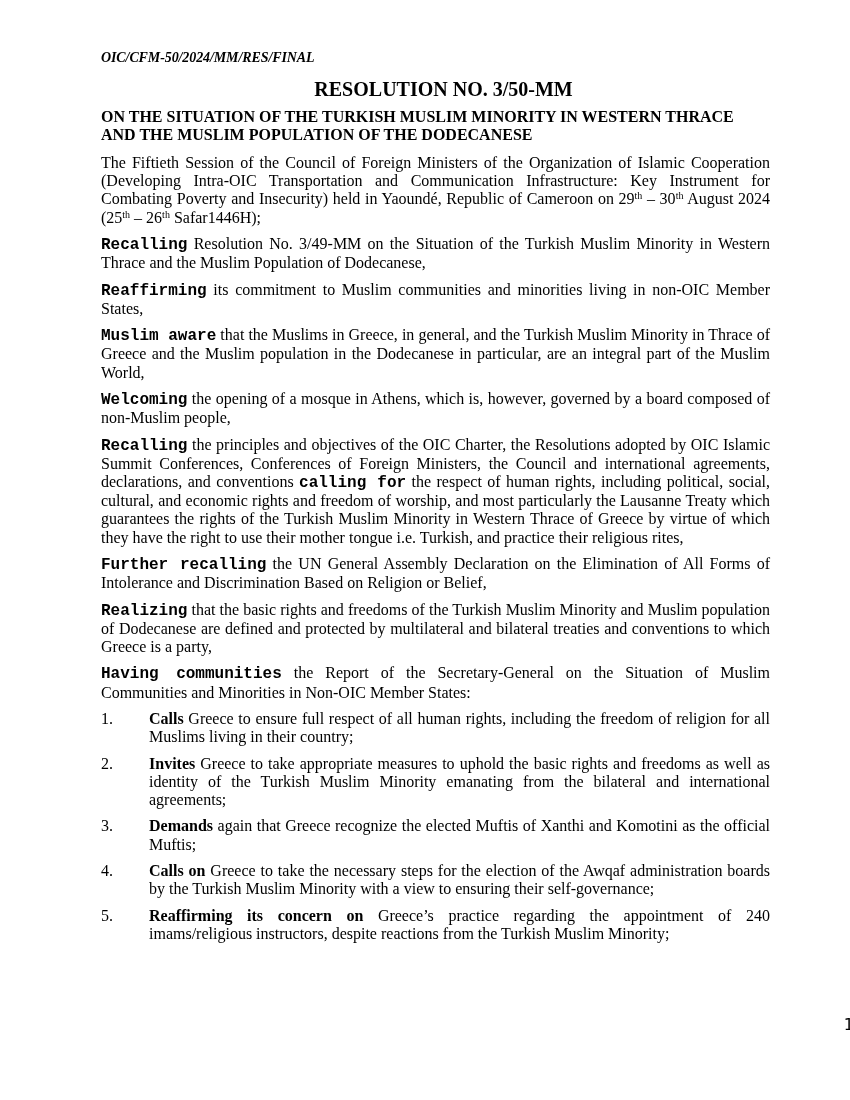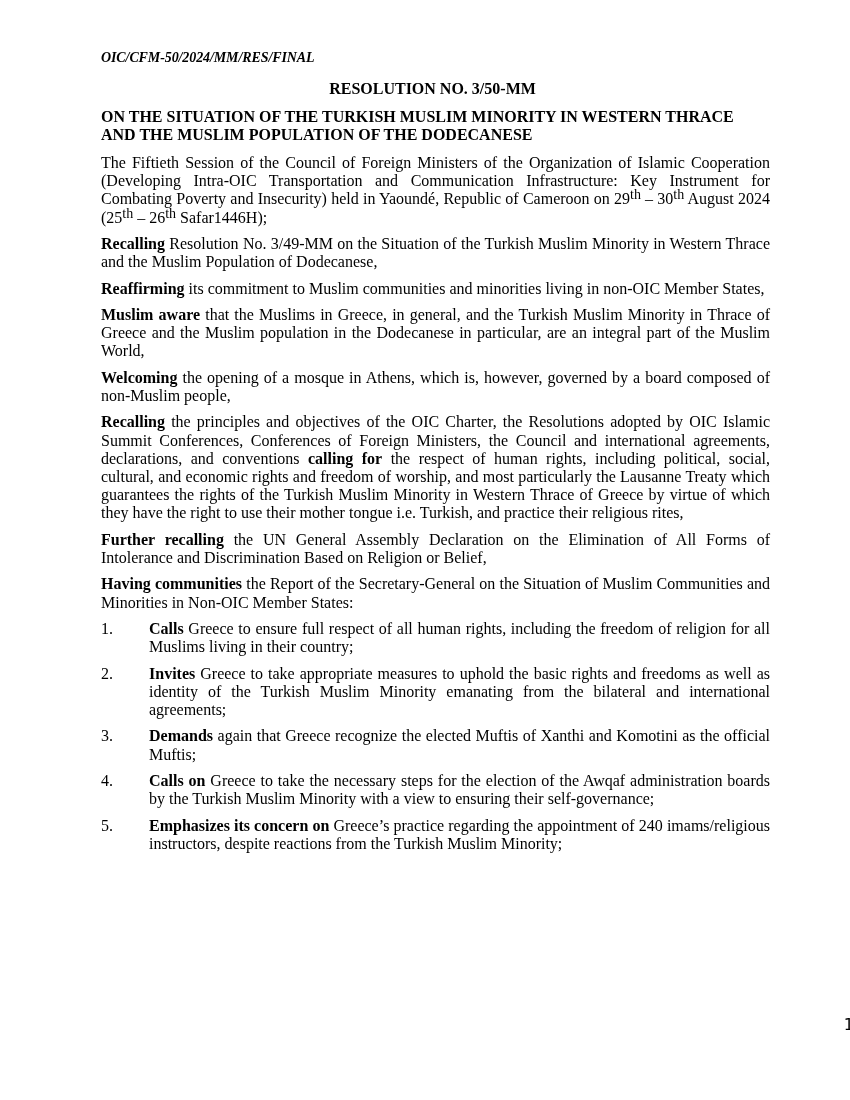--- a/index.html
+++ b/index.html
@@ -20,26 +20,26 @@
       left: 101px;
       top: 50px;
       font-family: "Liberation Serif", serif;
       font-weight: bold;
       font-style: italic;
       font-size: 14px;
       letter-spacing: -0.1px;
     }
     .res-number {
       position: absolute;
-      left: 98px;
+      left: 109px;
       width: 669px;
       top: 80px;
       text-align: center;
       font-weight: bold;
-      font-size: 16px;
+      font-size: 20px;
       line-height: 18px;
     }
     .res-title {
       position: absolute;
       left: 101px;
       width: 669px;
       top: 108px;
       text-align: left;
       font-weight: bold;
       font-size: 16px;
@@ -50,23 +50,23 @@
       left: 101px;
       width: 669px;
       top: 154px;
       font-size: 16px;
       line-height: 18.2px;
       text-align: justify;
     }
     .para {
       margin: 0 0 8.2px 0;
     }
-    .para b { font-weight: bold; }
+    .para b { font-weight: bold; font-family: Liberation Mono, monospace; }
     sup {
-      font-size: 14px;
+      font-size: 10px;
       line-height: 0;
       vertical-align: 5px;
       margin-top: 12px;
     }
     .op-list {
       margin: 0;
       padding: 0;
       list-style: none;
     }
     .op-item {
@@ -114,20 +114,21 @@
     <p class="para"><b>Reaffirming</b><span> its commitment to Muslim communities and minorities living in non-OIC Member States,</span></p>
 
     <p class="para"><b>Muslim aware</b><span> that the Muslims in Greece, in general, and the Turkish Muslim Minority in Thrace of Greece and the Muslim population in the Dodecanese in particular, are an integral part of the Muslim World,</span></p>
 
     <p class="para"><b>Welcoming</b><span> the opening of a mosque in Athens, which is, however, governed by a board composed of non-Muslim people,</span></p>
 
     <p class="para"><b>Recalling</b><span> the principles and objectives of the OIC Charter, the Resolutions adopted by OIC Islamic Summit Conferences, Conferences of Foreign Ministers, the Council and international agreements, declarations, and conventions </span><b>calling for</b><span> the respect of human rights, including political, social, cultural, and economic rights and freedom of worship, and most particularly the Lausanne Treaty which guarantees the rights of the Turkish Muslim Minority in Western Thrace of Greece by virtue of which they have the right to use their mother tongue i.e. Turkish, and practice their religious rites,</span></p>
 
     <p class="para"><b>Further recalling</b><span> the UN General Assembly Declaration on the Elimination of All Forms of Intolerance and Discrimination Based on Religion or Belief,</span></p>
 
+    <p class="para"><b>Realizing</b><span> that the basic rights and freedoms of the Turkish Muslim Minority and Muslim population of Dodecanese are defined and protected by multilateral and bilateral treaties and conventions to which Greece is a party,</span></p>
 
     <p class="para"><b>Having communities</b><span> the Report of the Secretary-General on the Situation of Muslim Communities and Minorities in Non-OIC Member States:</span></p>
 
     <ol class="op-list">
       <li class="op-item">
         <span class="op-num">1.</span>
         <span class="op-text"><b>Calls</b><span> Greece to ensure full respect of all human rights, including the freedom of religion for all Muslims living in their country;</span></span>
       </li>
       <li class="op-item">
         <span class="op-num">2.</span>
@@ -136,19 +137,19 @@
       <li class="op-item">
         <span class="op-num">3.</span>
         <span class="op-text"><b>Demands</b><span> again that Greece recognize the elected Muftis of Xanthi and Komotini as the official Muftis;</span></span>
       </li>
       <li class="op-item">
         <span class="op-num">4.</span>
         <span class="op-text"><b>Calls on</b><span> Greece to take the necessary steps for the election of the Awqaf administration boards by the Turkish Muslim Minority with a view to ensuring their self-governance;</span></span>
       </li>
       <li class="op-item">
         <span class="op-num">5.</span>
-        <span class="op-text"><b>Emphasizes its concern on</b><span> Greece’s practice regarding the appointment of 240 imams/religious instructors, despite reactions from the Turkish Muslim Minority;</span></span>
+        <span class="op-text"><b>Reaffirming its concern on</b><span> Greece’s practice regarding the appointment of 240 imams/religious instructors, despite reactions from the Turkish Muslim Minority;</span></span>
       </li>
     </ol>
   </div>
 
   <div class="page-number">16</div>
 </div>
 
 </body></html>

